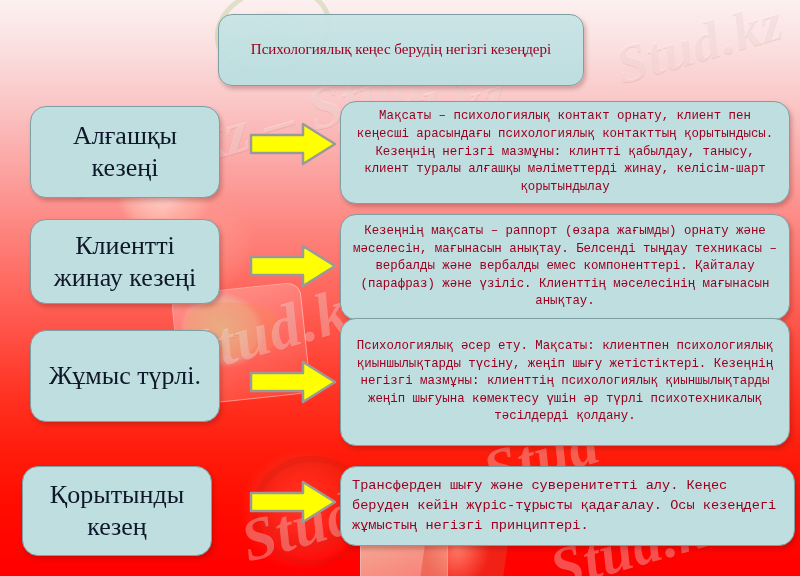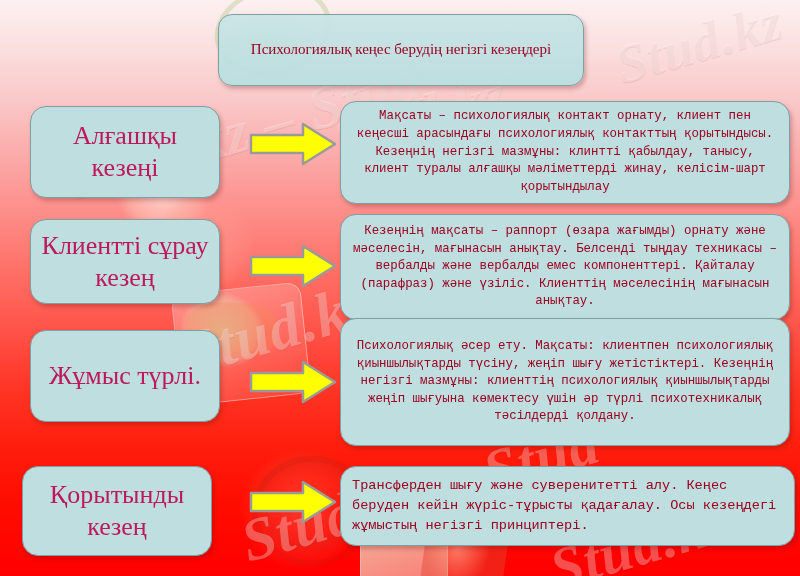--- a/index.html
+++ b/index.html
@@ -203,21 +203,21 @@
   
   .stage-label {
     display: flex;
     align-items: center;
     justify-content: center;
     text-align: center;
   }
   .stage-label .txt {
     font-size: 26px;
     line-height: 1.22;
-    color: #be185d;
+    color: #0f172a;
     padding: 0 8px;
   }
   #label-1 { left: 30px; top: 106px; width: 190px; height: 92px; }
   #label-2 { left: 30px; top: 219px; width: 190px; height: 85px; }
   #label-3 { left: 30px; top: 330px; width: 190px; height: 92px; }
   #label-4 { left: 22px; top: 466px; width: 190px; height: 90px; }
 
   
   .content-box {
     padding: 7px 11px;
@@ -284,21 +284,21 @@
     <div class="txt">Алғашқы кезеңі</div>
   </div>
   <svg id="arrow-1" class="arrow" viewBox="0 0 88 46">
     <polygon points="2,14 54,14 54,3 86,23 54,43 54,32 2,32" fill="#ffff00" stroke="#9a9a9a" stroke-width="2.5" stroke-linejoin="round"></polygon>
   </svg>
   <div id="content-1" class="panel content-box">
     <div class="txt">Мақсаты – психологиялық контакт орнату, клиент пен кеңесші арасындағы психологиялық контакттың қорытындысы.  Кезеңнің негізгі мазмұны: клинтті қабылдау, танысу, клиент туралы алғашқы мәліметтерді жинау, келісім-шарт қорытындылау</div>
   </div>
 
   <div id="label-2" class="panel stage-label">
-    <div class="txt">Клиентті сұрау кезең</div>
+    <div class="txt">Клиентті жинау кезеңі</div>
   </div>
   <svg id="arrow-2" class="arrow" viewBox="0 0 88 46">
     <polygon points="2,14 54,14 54,3 86,23 54,43 54,32 2,32" fill="#ffff00" stroke="#9a9a9a" stroke-width="2.5" stroke-linejoin="round"></polygon>
   </svg>
   <div id="content-2" class="panel content-box">
     <div class="txt">Кезеңнің мақсаты – раппорт (өзара жағымды) орнату және мәселесін, мағынасын анықтау. Белсенді тыңдау техникасы – вербалды және вербалды емес компоненттері. Қайталау (парафраз) және үзіліс. Клиенттің мәселесінің мағынасын анықтау.</div>
   </div>
 
   <div id="label-3" class="panel stage-label">
     <div class="txt">Жұмыс түрлі.</div>

